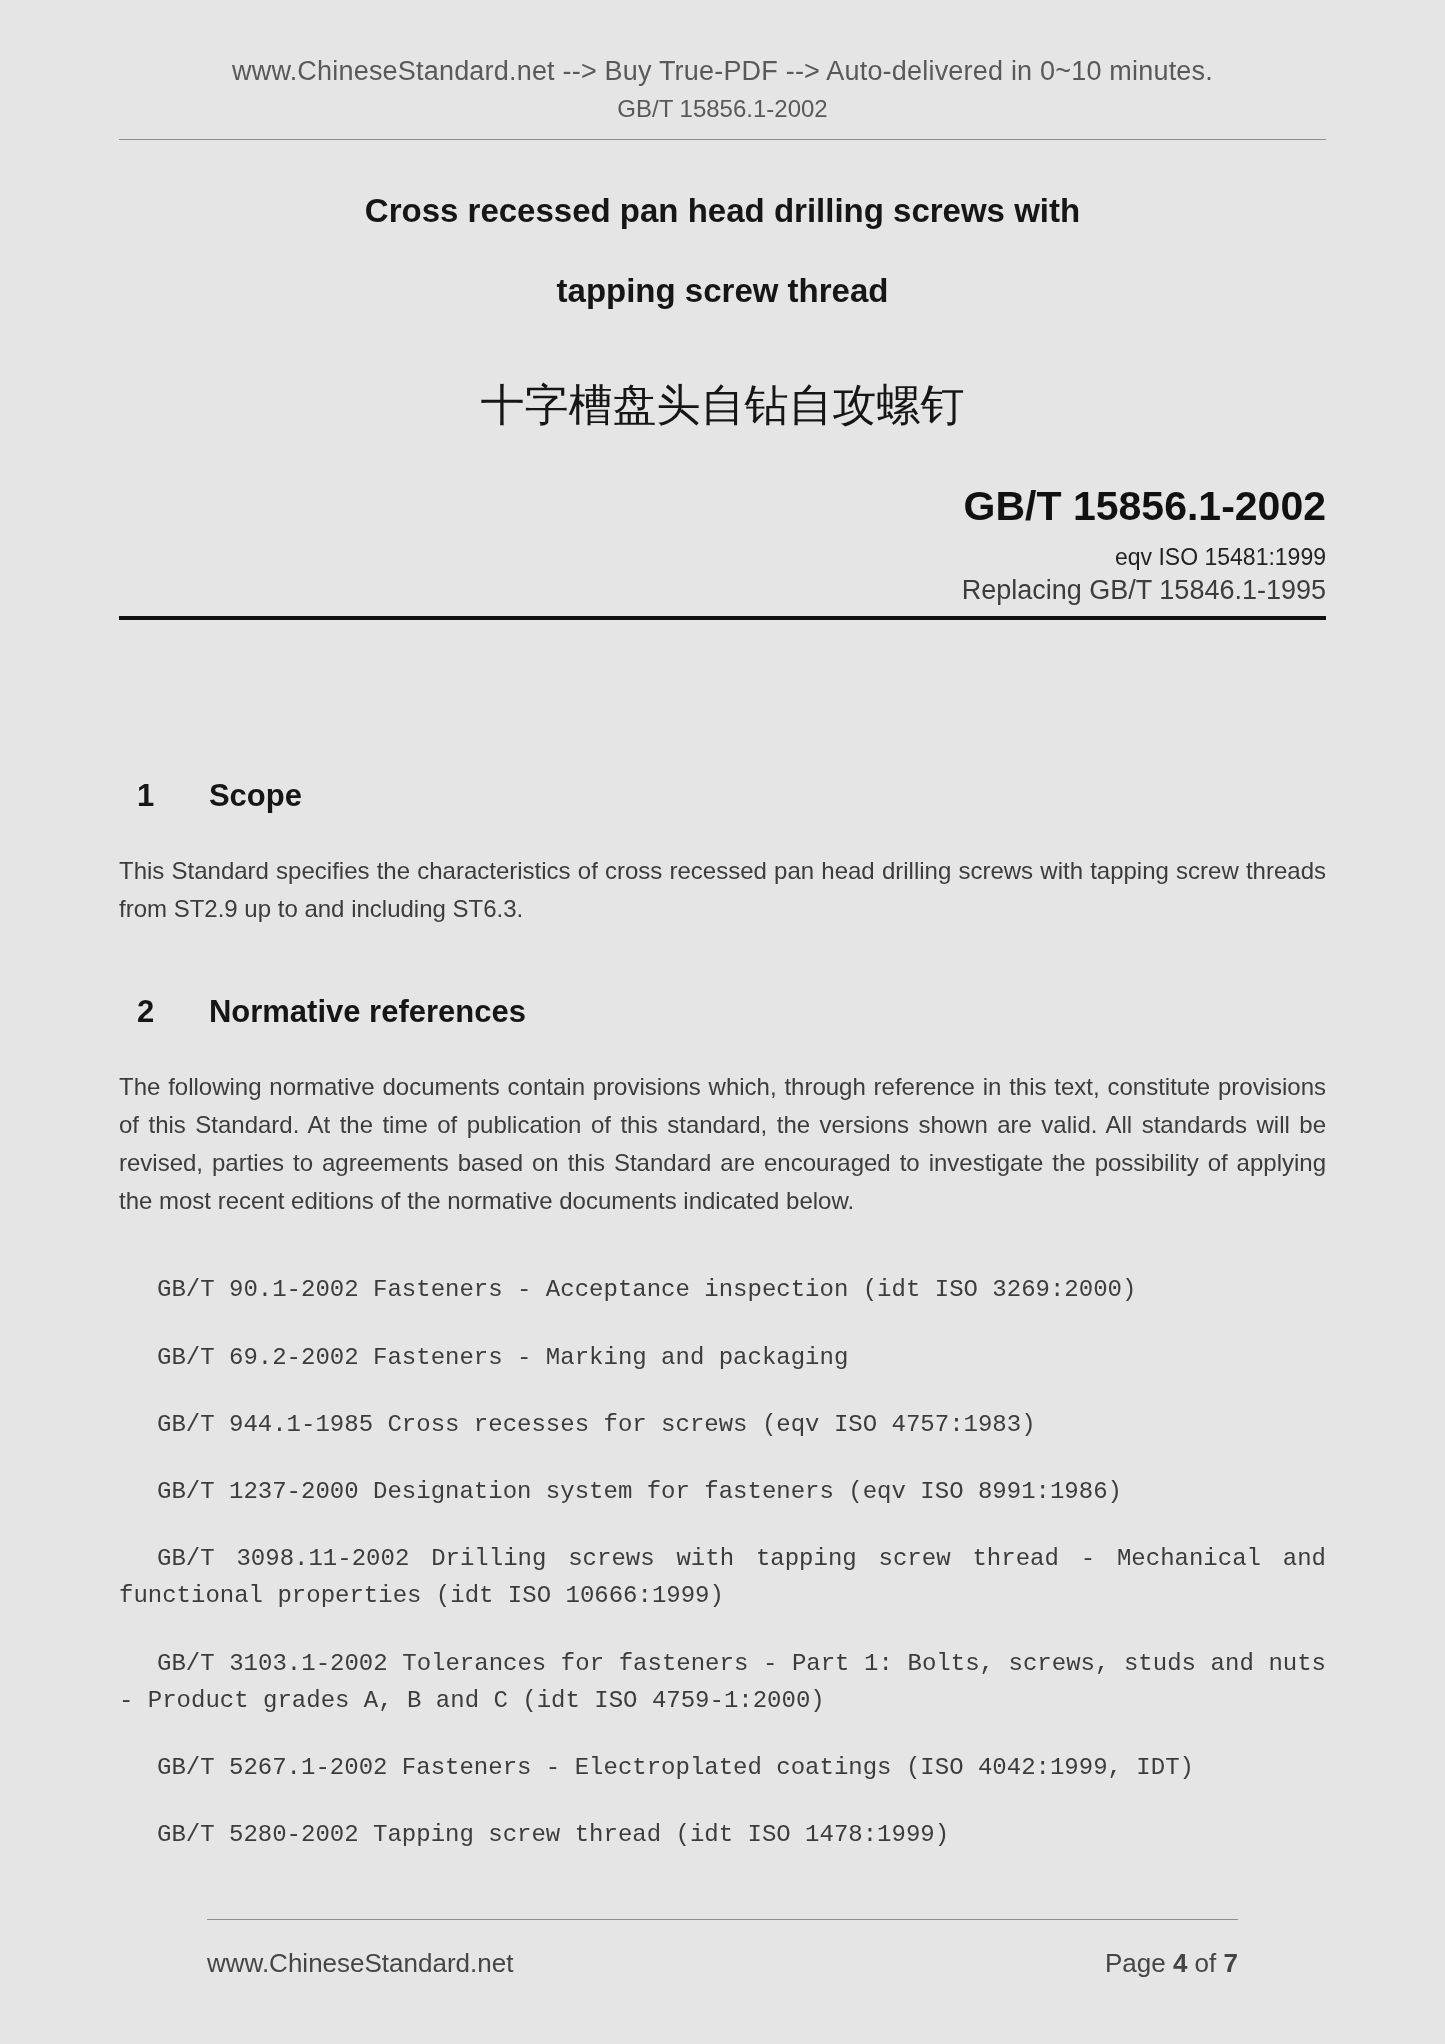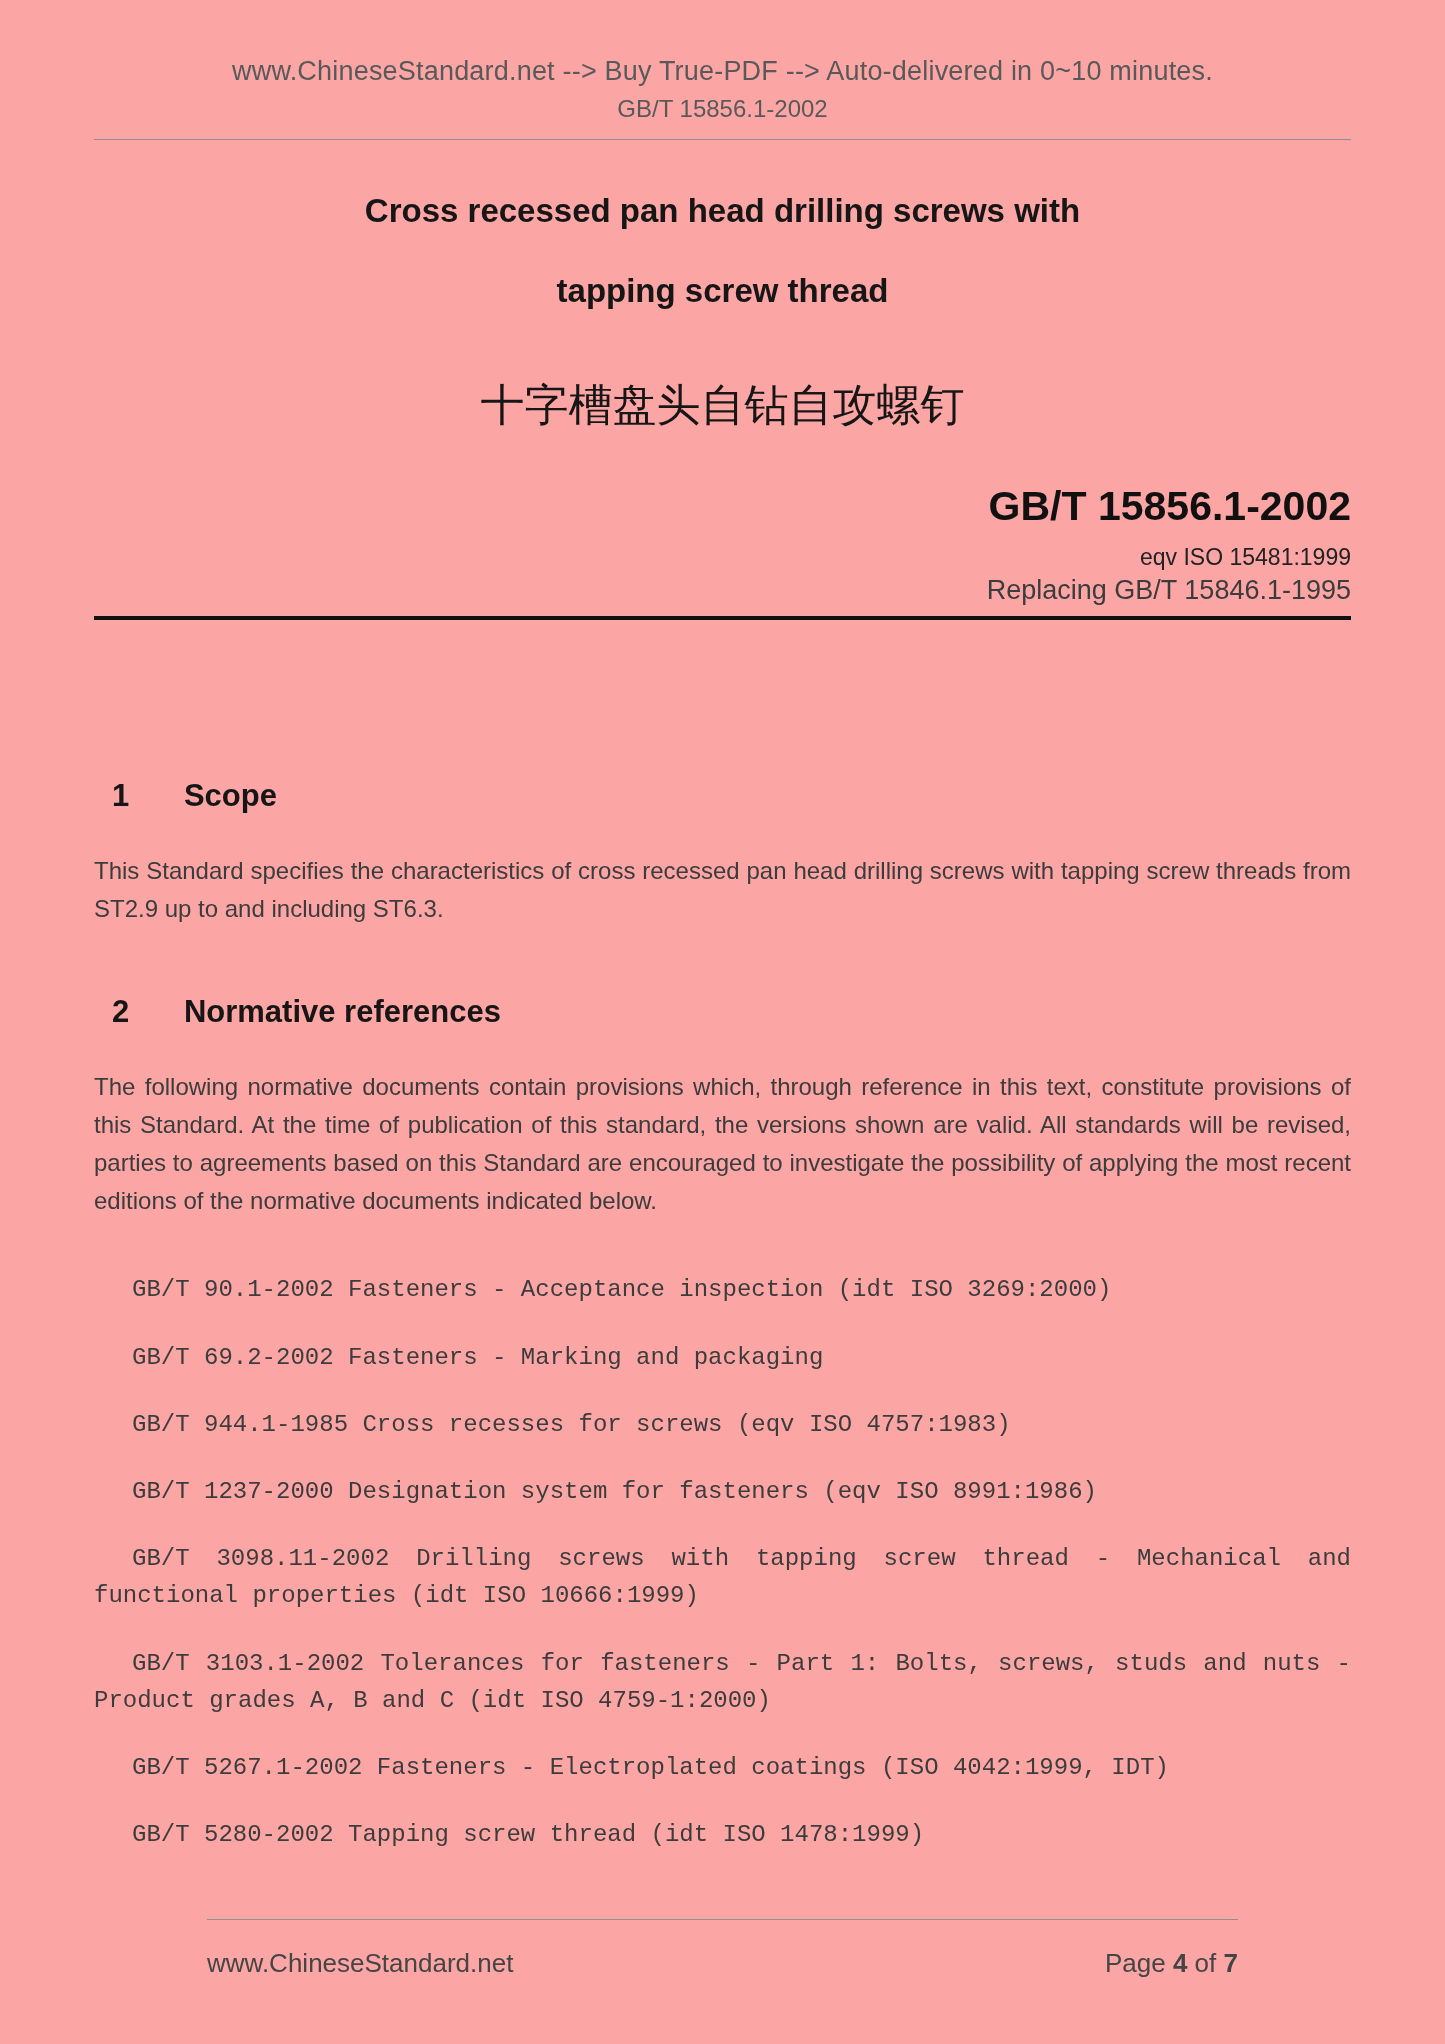--- a/index.html
+++ b/index.html
@@ -1,37 +1,37 @@
 <!DOCTYPE html>
 <html><head>
 <meta charset="utf-8">
 <style>
   html, body { margin: 0; padding: 0; background: #ffffff; }
   .page {
     position: relative;
     width: 1445px;
     height: 2044px;
-    background: #fca5a5;
+    background: #e5e5e5;
     font-family: "Liberation Sans", "DejaVu Sans", sans-serif;
     color: #3c3c3c;
     overflow: hidden;
     margin: 0 auto;
   }
   .header-block { padding-top: 56px; text-align: center; }
   .promo {
     font-size: 27px;
     color: #595959;
     letter-spacing: 0.2px;
   }
   .doc-code-header {
     margin-top: 8px;
     font-size: 24px;
     color: #595959;
   }
-  .content { padding: 0 94px; }
+  .content { padding: 0 119px; }
   .header-rule {
     margin-top: 16px;
     border: none;
     border-top: 1px solid #8f8f8f;
     height: 0;
   }
   .title-line {
     text-align: center;
     font-weight: bold;
     font-size: 33px;

